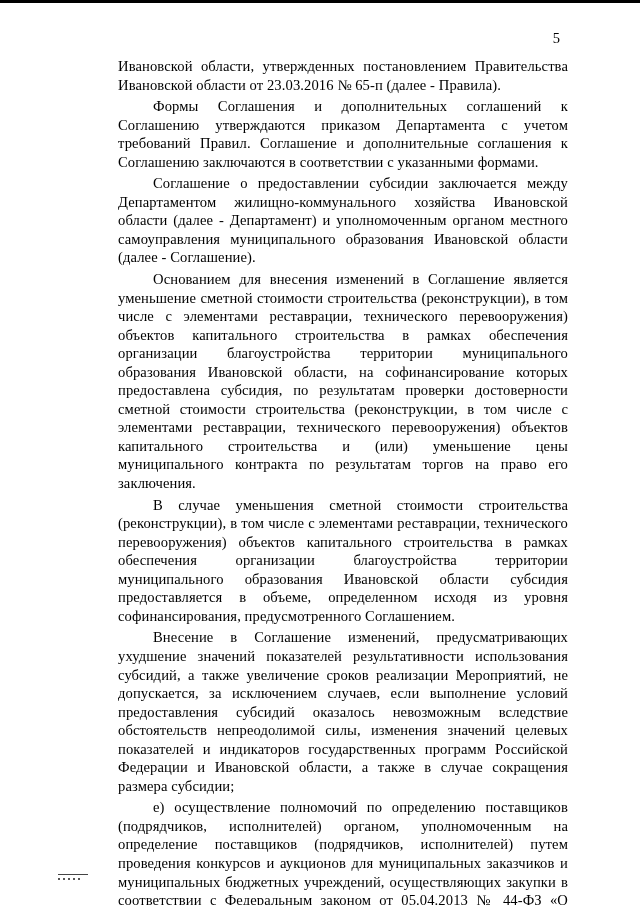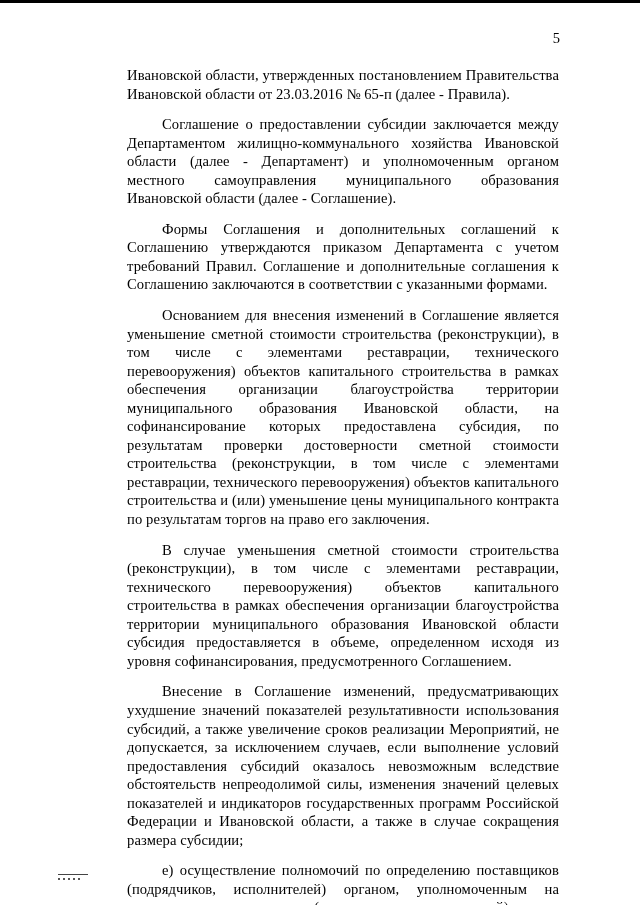--- a/index.html
+++ b/index.html
@@ -38,21 +38,21 @@
   .text-block {
     position: absolute;
     top: 54px;
     left: 115px;
     width: 456px;
     font-size: 14.6px;
     line-height: 18.55px;
     letter-spacing: 0.1px;
   }
   .text-block p {
-    margin: 12px;
+    margin: 3px;
     text-align: justify;
     text-align-last: left;
   }
   .text-block p.indent {
     text-indent: 35px;
   }
   .scan-artifact {
     position: absolute;
     left: 58px;
     top: 874px;
@@ -73,22 +73,22 @@
 <body>
 
 <div class="page">
 
   <div class="top-scan-line"></div>
 
   <div class="page-number">5</div>
 
   <div class="text-block">
       <p>Ивановской области, утвержденных постановлением Правительства Ивановской области от 23.03.2016 № 65-п (далее - Правила).</p>
+      <p class="indent">Формы Соглашения и дополнительных соглашений к Соглашению утверждаются приказом Департамента с учетом требований Правил. Соглашение и дополнительные соглашения к Соглашению заключаются в соответствии с указанными формами.</p>
       <p class="indent">Соглашение о предоставлении субсидии заключается между Департаментом жилищно-коммунального хозяйства Ивановской области (далее - Департамент) и уполномоченным органом местного самоуправления муниципального образования Ивановской области (далее - Соглашение).</p>
-      <p class="indent">Формы Соглашения и дополнительных соглашений к Соглашению утверждаются приказом Департамента с учетом требований Правил. Соглашение и дополнительные соглашения к Соглашению заключаются в соответствии с указанными формами.</p>
       <p class="indent">Основанием для внесения изменений в Соглашение является уменьшение сметной стоимости строительства (реконструкции), в том числе с элементами реставрации, технического перевооружения) объектов капитального строительства в рамках обеспечения организации благоустройства территории муниципального образования Ивановской области, на софинансирование которых предоставлена субсидия, по результатам проверки достоверности сметной стоимости строительства (реконструкции, в том числе с элементами реставрации, технического перевооружения) объектов капитального строительства и (или) уменьшение цены муниципального контракта по результатам торгов на право его заключения.</p>
       <p class="indent">В случае уменьшения сметной стоимости строительства (реконструкции), в том числе с элементами реставрации, технического перевооружения) объектов капитального строительства в рамках обеспечения организации благоустройства территории муниципального образования Ивановской области субсидия предоставляется в объеме, определенном исходя из уровня софинансирования, предусмотренного Соглашением.</p>
       <p class="indent">Внесение в Соглашение изменений, предусматривающих ухудшение значений показателей результативности использования субсидий, а также увеличение сроков реализации Мероприятий, не допускается, за исключением случаев, если выполнение условий предоставления субсидий оказалось невозможным вследствие обстоятельств непреодолимой силы, изменения значений целевых показателей и индикаторов государственных программ Российской Федерации и Ивановской области, а также в случае сокращения размера субсидии;</p>
       <p class="indent">е) осуществление полномочий по определению поставщиков (подрядчиков, исполнителей) органом, уполномоченным на определение поставщиков (подрядчиков, исполнителей) путем проведения конкурсов и аукционов для муниципальных заказчиков и муниципальных бюджетных учреждений, осуществляющих закупки в соответствии с Федеральным законом от 05.04.2013 № 44-ФЗ «О контрактной системе в сфере закупок</p>
     </div>
 
   <div class="scan-artifact">
     <div class="mark-line"></div>
     <div class="mark-dots"></div>
   </div>

